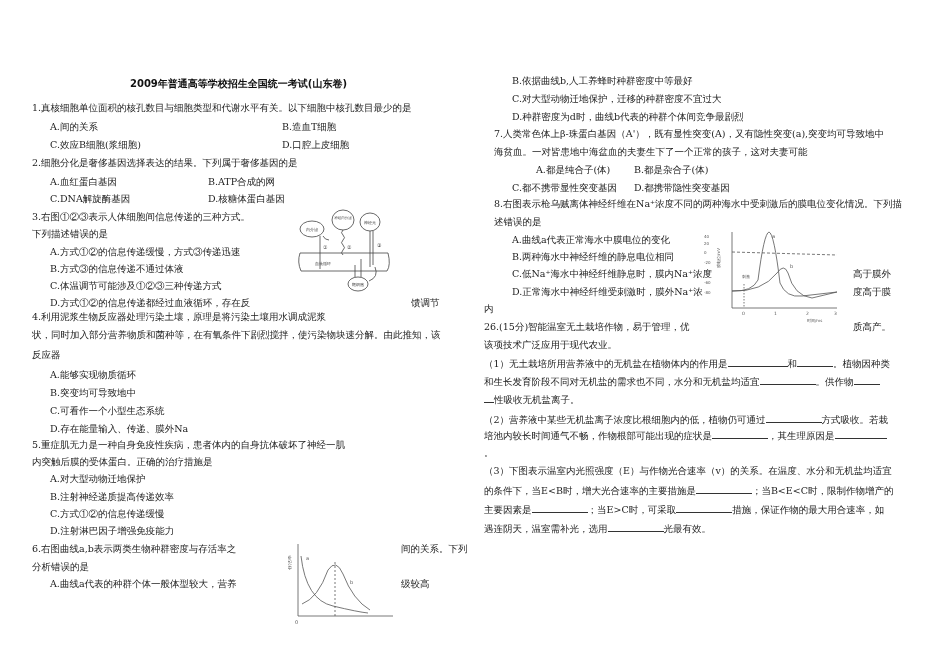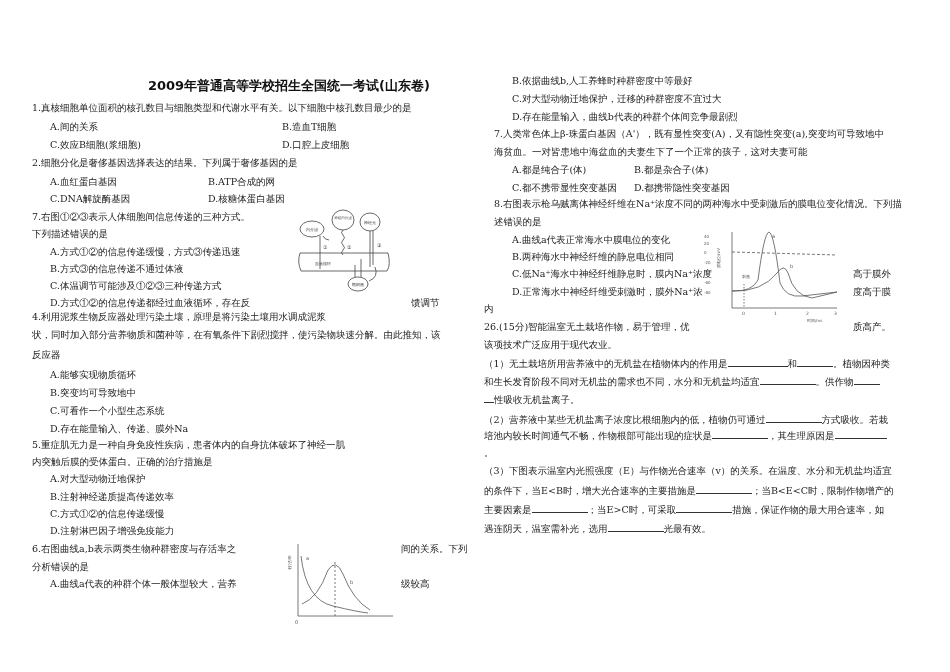--- a/index.html
+++ b/index.html
@@ -1,19 +1,19 @@
 <!DOCTYPE html>
 <html><head>
 <meta charset="utf-8">
 <style>
   html, body { margin: 0; padding: 0; background: #ffffff; }
   body { width: 950px; height: 672px; position: relative; overflow: hidden;
          font-family: "DejaVu Serif", "Liberation Serif", serif; color: #222; font-size: 9.5px; }
-  .title { position: absolute; top: 77px; left: 130px; width: 300px; text-align: right;
-           font-family: "DejaVu Sans", "Liberation Sans", sans-serif; font-weight: bold; font-size: 13px; color: #111; white-space: nowrap; }
+  .title { position: absolute; top: 77px; left: 130px; width: 300px; text-align: left;
+           font-family: "DejaVu Sans", "Liberation Sans", sans-serif; font-weight: bold; font-size: 10px; color: #111; white-space: nowrap; }
   .line { position: absolute; white-space: nowrap; line-height: 14px; }
   .opt { padding-left: 18px; }
   .blank { display: inline-block; border-bottom: 1px solid #333; height: 10px; vertical-align: baseline; }
   svg text { font-family: "DejaVu Sans", "Liberation Sans", sans-serif; }
   .fig { position: absolute; }
 </style>
 </head>
 <body>
 
 <div class="title">2009年普通高等学校招生全国统一考试(山东卷)</div>
@@ -24,21 +24,21 @@
   <div class="line" style="left:282px;top:120px">B.造血T细胞</div>
   <div class="line opt" style="left:32px;top:138px">C.效应B细胞(浆细胞)</div>
   <div class="line" style="left:282px;top:138px">D.口腔上皮细胞</div>
 
   <div class="line" style="left:32px;top:156px">2.细胞分化是奢侈基因选择表达的结果。下列属于奢侈基因的是</div>
   <div class="line opt" style="left:32px;top:175px">A.血红蛋白基因</div>
   <div class="line" style="left:208px;top:175px">B.ATP合成的网</div>
   <div class="line opt" style="left:32px;top:192px">C.DNA解旋酶基因</div>
   <div class="line" style="left:208px;top:192px">D.核糖体蛋白基因</div>
 
-  <div class="line" style="left:32px;top:210px">7.右图①②③表示人体细胞间信息传递的三种方式。</div>
+  <div class="line" style="left:32px;top:210px">3.右图①②③表示人体细胞间信息传递的三种方式。</div>
   <div class="line" style="left:32px;top:227px">下列描述错误的是</div>
   <div class="line opt" style="left:32px;top:245px">A.方式①②的信息传递缓慢，方式③传递迅速</div>
   <div class="line opt" style="left:32px;top:262px">B.方式③的信息传递不通过体液</div>
   <div class="line opt" style="left:32px;top:279px">C.体温调节可能涉及①②③三种传递方式</div>
   <div class="line opt" style="left:32px;top:296px">D.方式①②的信息传递都经过血液循环，存在反</div>
   <div class="line" style="left:411px;top:296px">馈调节</div>
 
   <svg class="fig" style="left:295px;top:207px" width="100" height="86" viewBox="0 0 100 86">
     <g fill="none" stroke="#444" stroke-width="0.8">
       <ellipse cx="17" cy="22" rx="12" ry="8"></ellipse>
@@ -97,25 +97,25 @@
     <text x="3" y="30" font-size="5" fill="#555" transform="rotate(-90 3 30)">存活率</text>
     <text x="7" y="84" font-size="5" fill="#555">0</text>
     <text x="18" y="20" font-size="5" fill="#555">a</text>
     <text x="62" y="44" font-size="5" fill="#555">b</text>
   </svg>
 </div>
 
 <div>
   <div class="line opt" style="left:494px;top:74px">B.依据曲线b,人工养蜂时种群密度中等最好</div>
   <div class="line opt" style="left:494px;top:92px">C.对大型动物迁地保护，迁移的种群密度不宜过大</div>
-  <div class="line opt" style="left:494px;top:110px">D.存在能量输入，曲线b代表的种群个体间竞争最剧烈</div>
+  <div class="line opt" style="left:494px;top:110px">D.种群密度为d时，曲线b代表的种群个体间竞争最剧烈</div>
 
   <div class="line" style="left:494px;top:127px">7.人类常色体上β-珠蛋白基因（A'），既有显性突变(A)，又有隐性突变(a),突变均可导致地中</div>
   <div class="line" style="left:494px;top:145px">海贫血。一对皆患地中海盆血的夫妻生下了一个正常的孩子，这对夫妻可能</div>
-  <div class="line opt" style="left:494px;top:163px">A.都是纯合子(体)</div>
+  <div class="line opt" style="left:518px;top:163px">A.都是纯合子(体)</div>
   <div class="line" style="left:634px;top:163px">B.都是杂合子(体)</div>
   <div class="line opt" style="left:494px;top:181px">C.都不携带显性突变基因</div>
   <div class="line" style="left:634px;top:181px">D.都携带隐性突变基因</div>
 
   <div class="line" style="left:494px;top:197px">8.右图表示枪乌贼离体神经纤维在Na⁺浓度不同的两种海水中受刺激后的膜电位变化情况。下列描</div>
   <div class="line" style="left:494px;top:215px">述错误的是</div>
   <div class="line opt" style="left:494px;top:233px">A.曲线a代表正常海水中膜电位的变化</div>
   <div class="line opt" style="left:494px;top:250px">B.两种海水中神经纤维的静息电位相同</div>
   <div class="line opt" style="left:494px;top:267px">C.低Na⁺海水中神经纤维静息时，膜内Na⁺浓度</div>
   <div class="line" style="left:853px;top:267px">高于膜外</div>

